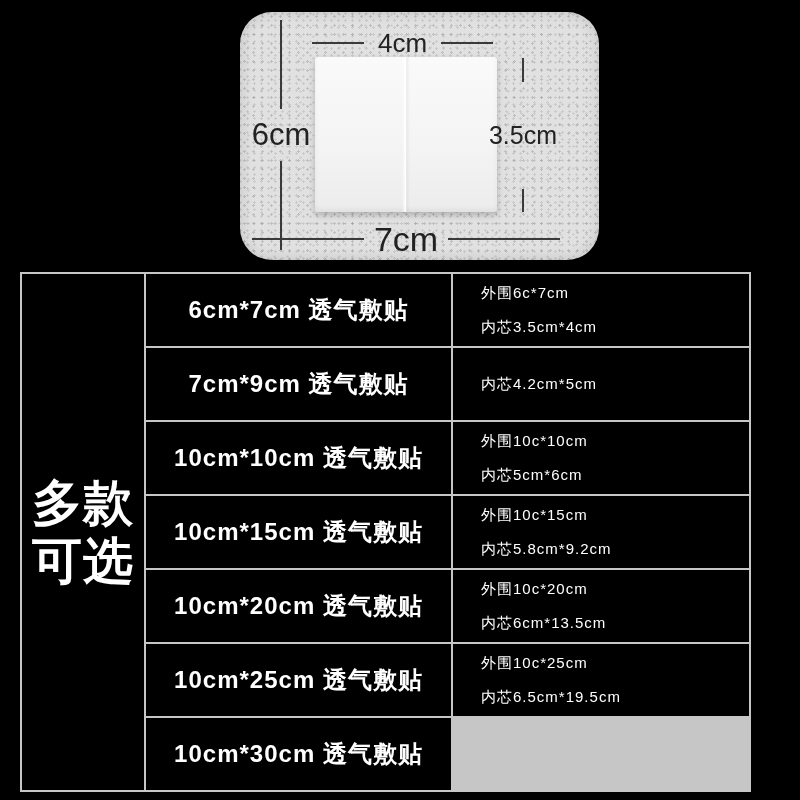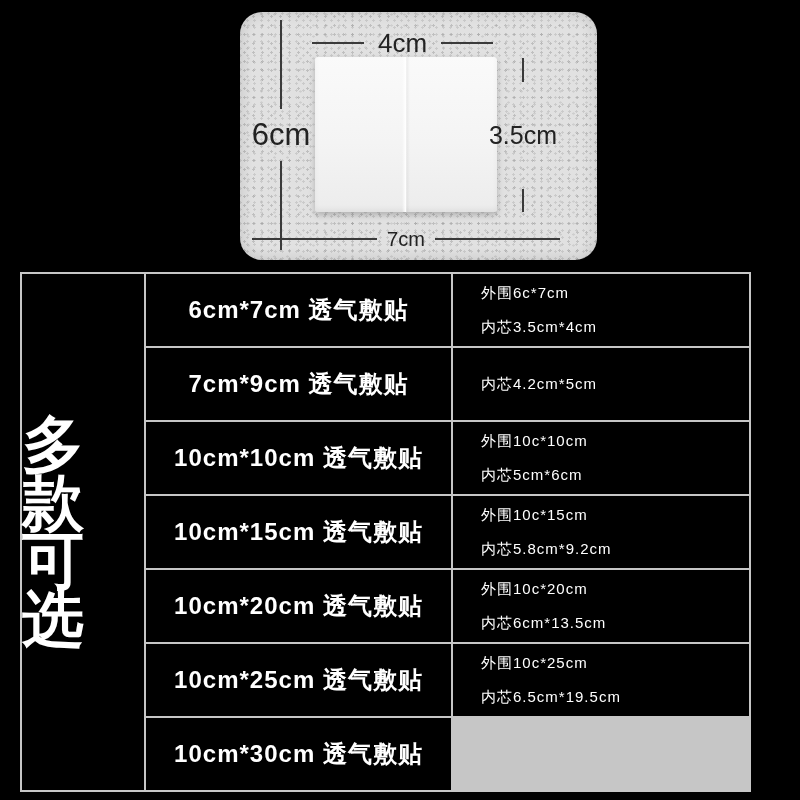--- a/index.html
+++ b/index.html
@@ -4,31 +4,30 @@
 <style>
   html,body{margin:0;padding:0;}
   body{
     width:800px;height:800px;overflow:hidden;position:relative;
     background:#000000;
     font-family:"Liberation Sans","DejaVu Sans",sans-serif;
   }
 
   
   .dressing{
-    position:absolute;left:240px;top:12px;width:325px;height:248px;
-    border-radius:22px;
+    position:absolute;left:240px;top:12px;width:359px;height:248px;
+    border-radius:32px;
     background-color:#e1e1e1;
     background-image:
       radial-gradient(rgba(140,140,140,.40) 1px, transparent 1.4px),
       radial-gradient(rgba(150,150,150,.30) 1px, transparent 1.4px),
       radial-gradient(rgba(120,120,120,.18) 1px, transparent 1.6px);
     background-size:9px 9px,7px 7px,13px 11px;
     background-position:0 0,4px 5px,2px 8px;
     box-shadow:inset 0 0 14px rgba(0,0,0,.14);
-    padding-left:32px;
   }
   .pad{
     position:absolute;left:75px;top:45px;width:182px;height:155px;
     background:linear-gradient(180deg,#fafafa 0%,#f4f4f4 55%,#ececec 100%);
     border-radius:3px;
     box-shadow:0 3px 6px rgba(0,0,0,.22), inset 0 -3px 5px rgba(0,0,0,.05);
   }
   .pad::after{
     content:"";position:absolute;left:50%;top:0;width:8px;height:100%;
     transform:translateX(-50%);
@@ -36,39 +35,39 @@
   }
   .dim{position:absolute;display:flex;color:#222222;}
   .dim .seg{background:#3a3a3a;}
   .dim-h{flex-direction:row;align-items:center;}
   .dim-h .seg{flex:1;height:2px;}
   .dim-v{flex-direction:column;align-items:center;}
   .dim-v .seg{flex:1;width:2px;}
   .dim .lbl{white-space:nowrap;}
   .dim-top{left:72px;top:16px;width:181px;height:30px;font-size:26px;}
   .dim-top .lbl{padding:0 14px;}
-  .dim-bottom{left:12px;top:211px;width:308px;height:32px;font-size:20px;}
+  .dim-bottom{left:12px;top:211px;width:308px;height:32px;font-size:34px;}
   .dim-bottom .lbl{padding:0 10px;}
   .dim-left{left:10px;top:8px;width:62px;height:230px;font-size:31px;}
   .dim-left .lbl{padding:8px 0;}
   .dim-right{left:246px;top:46px;width:74px;height:154px;font-size:25px;gap:32px;}
   .dim-right .lbl{padding:7px 0;}
 
   
   .size-table{
     position:absolute;left:20px;top:272px;width:731px;height:520px;
     box-sizing:border-box;border:2px solid #c6c6c6;
     display:grid;grid-template-columns:122px 305px 1fr;
     grid-auto-rows:1fr;gap:2px;background:#c6c6c6;
   }
   .cell{background:#000000;color:#ffffff;display:flex;}
   .banner-cell{
     grid-column:1;grid-row:1 / span 7;
     flex-direction:column;align-items:center;justify-content:center;
-    font-size:62px;font-weight:bold;line-height:58px;letter-spacing:1px;
+    font-size:50px;font-weight:bold;line-height:58px;letter-spacing:1px;
   }
   .spec-cell{
     align-items:center;justify-content:center;
     font-size:24px;letter-spacing:1px;font-weight:bold;
   }
   .detail-cell{
     flex-direction:column;justify-content:center;
     padding-left:28px;font-size:15px;line-height:34px;letter-spacing:1px;
   }
 </style>

